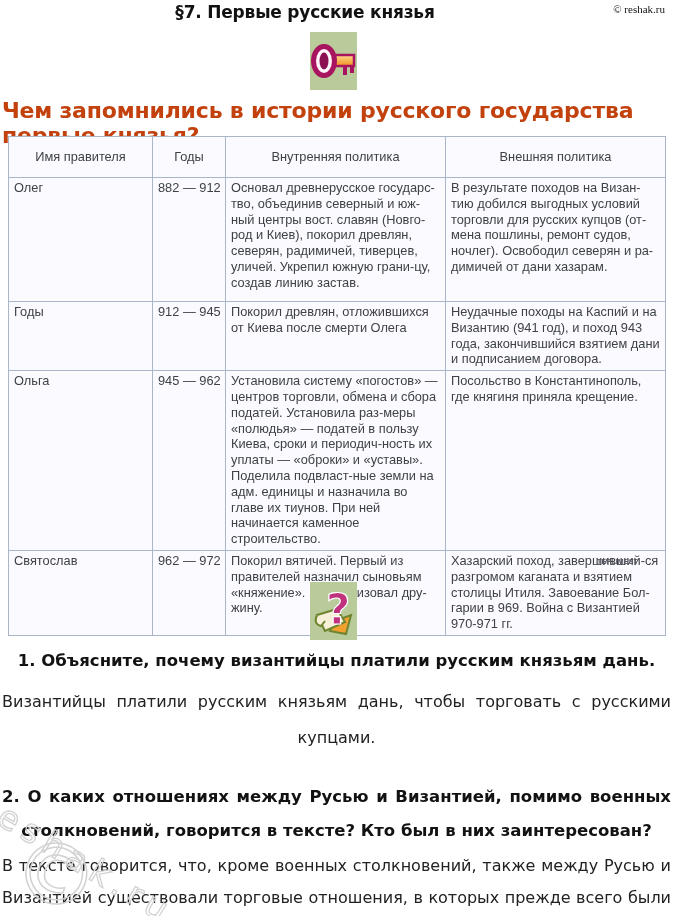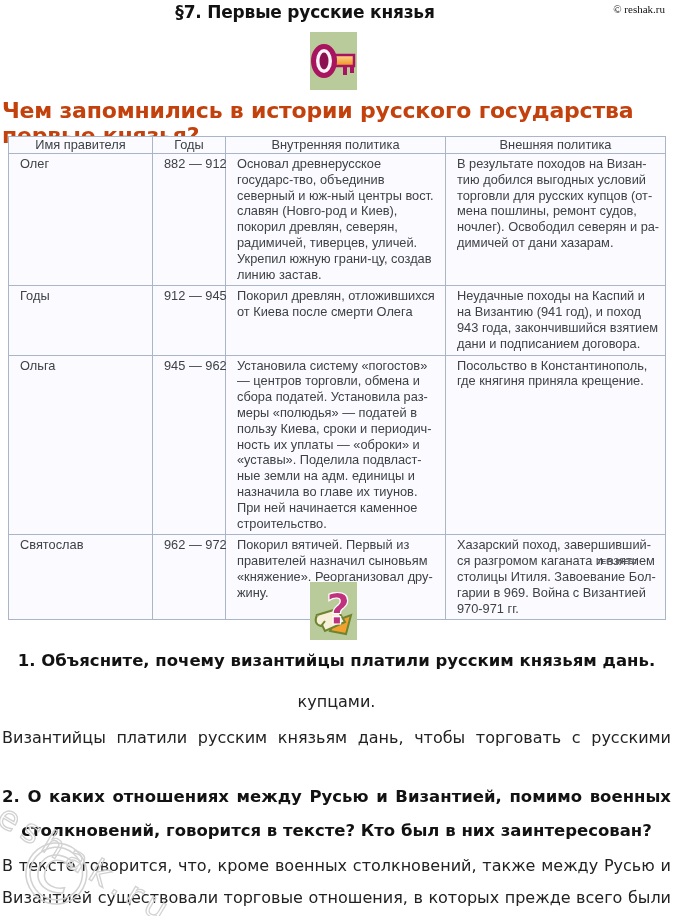--- a/index.html
+++ b/index.html
@@ -21,22 +21,22 @@
   
   .intro{position:absolute;top:98px;left:2px;width:669px;
          font-size:22px;font-weight:bold;color:#c2410c;letter-spacing:-0.2px;}
 
   
   table.princes{position:absolute;top:136px;left:8px;width:657px;
         border-collapse:collapse;table-layout:fixed;
         font-family:"Liberation Sans",sans-serif;font-size:12.8px;
         line-height:15.8px;color:#3e4246;background:#fafaff;}
   table.princes th,table.princes td{border:1px solid #a9b6c8;vertical-align:top;}
-  table.princes th{font-weight:normal;text-align:center;padding:0 2px;height:16px;}
-  table.princes td{padding:2px 5px 3px 11px;text-align:left;}
+  table.princes th{font-weight:normal;text-align:center;padding:12px 2px;height:16px;}
+  table.princes td{padding:2px 5px 3px 5px;text-align:left;}
   table.princes td:nth-child(2){white-space:nowrap;}
   tbody tr:nth-child(1) td{height:118px;}
   tbody tr:nth-child(2) td{height:60px;}
   tbody tr:nth-child(3) td{height:145px;}
   tbody tr:nth-child(4) td{height:71px;}
 
   .mini-wm{position:absolute;top:558px;left:597px;font-family:"Liberation Sans",sans-serif;
            font-size:7px;font-weight:bold;color:#55555f;letter-spacing:0.2px;}
 
   
@@ -137,22 +137,22 @@
     <path d="M7 33 q-4 9 4 11 l4 -5" fill="#f7efd8" stroke="#6f8430" stroke-width="2"></path>
     <text x="16" y="42" font-family="DejaVu Sans, sans-serif" font-size="42" font-weight="bold" fill="#c0327e" stroke="#ffffff" stroke-width="1.2">?</text>
   </svg>
 </div>
 
 <div class="qa" id="qa">
     <div class="blk question">
       <div class="line">1. Объясните, почему византийцы платили русским князьям дань.</div>
     </div>
     <div class="blk answer">
+      <div class="line jl">Византийцы платили русским князьям дань, чтобы торговать с русскими</div>
       <div class="line">купцами.</div>
-      <div class="line jl">Византийцы платили русским князьям дань, чтобы торговать с русскими</div>
     </div>
     <div class="blk question">
       <div class="line jl">2. О каких отношениях между Русью и Византией, помимо военных</div>
       <div class="line">столкновений, говорится в тексте? Кто был в них заинтересован?</div>
     </div>
     <div class="blk answer">
       <div class="line jl">В тексте говорится, что, кроме военных столкновений, также между Русью и</div>
       <div class="line jl">Византией существовали торговые отношения, в которых прежде всего были</div>
       <div class="line">заинтересованы купцы.</div>
     </div>

